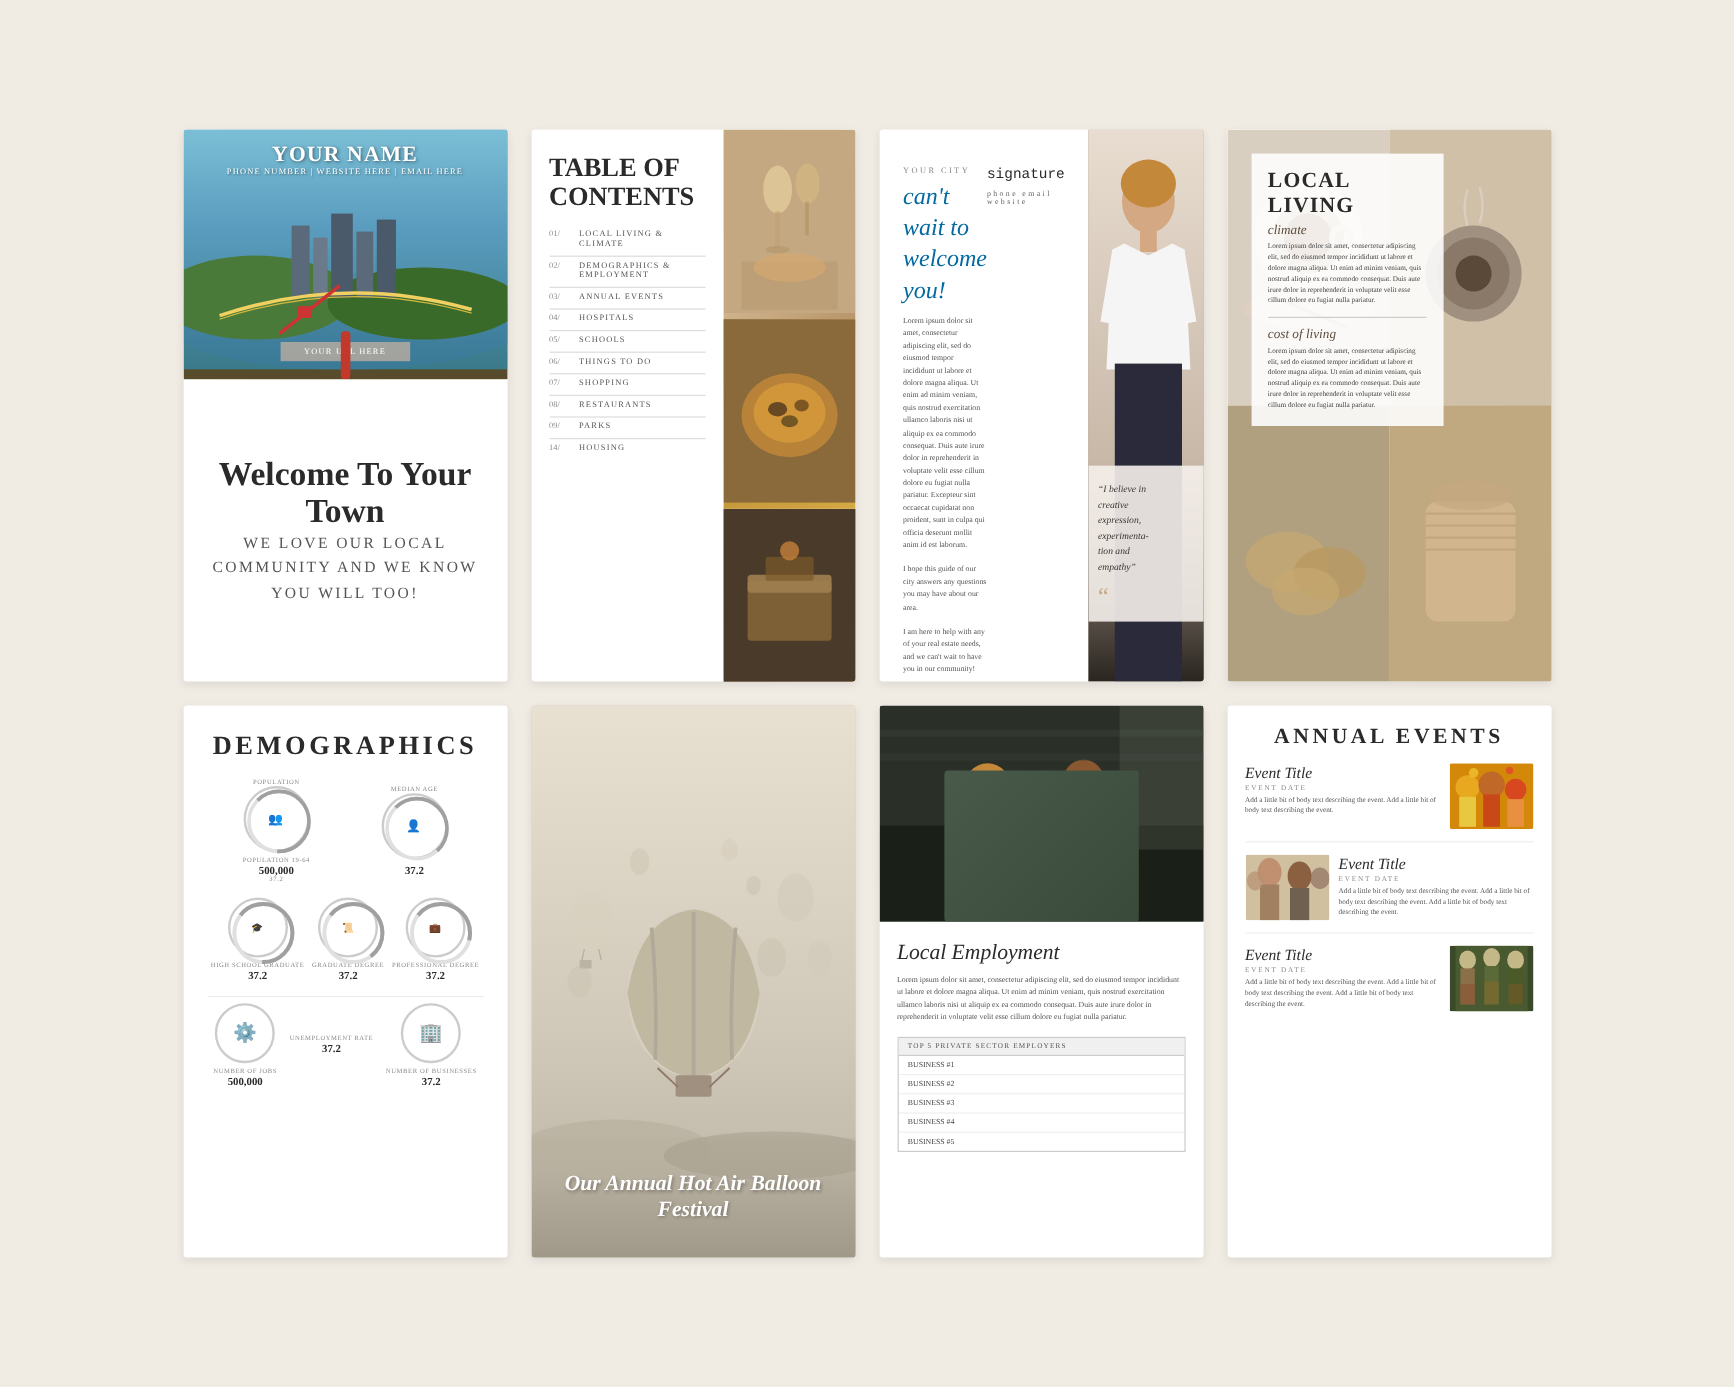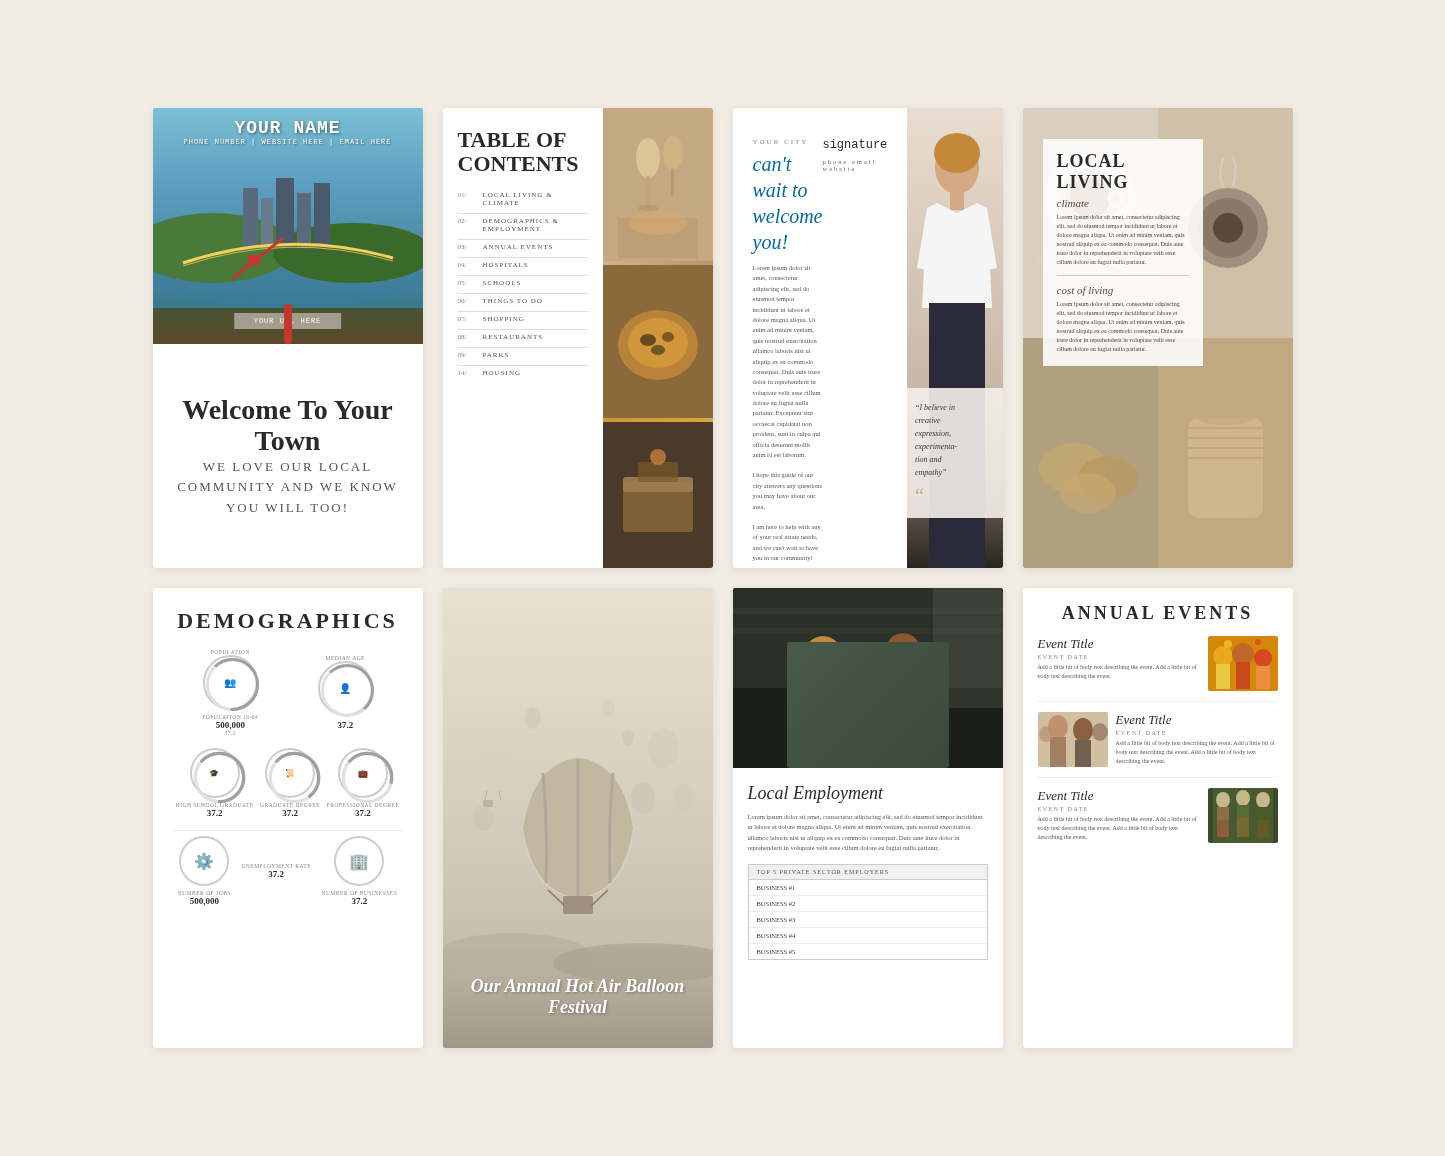--- a/index.html
+++ b/index.html
@@ -27,25 +27,24 @@
       box-shadow: 0 2px 8px rgba(0,0,0,0.08);
     }
 
     
     .card-welcome {
       display: flex;
       flex-direction: column;
     }
     .card-welcome .city-image {
       width: 100%;
-      height: 236px;
+      height: 208px;
       background: linear-gradient(160deg, #4a90b8 0%, #2d6a8a 30%, #5a8a3a 60%, #3a5a2a 80%, #8a7a3a 100%);
       position: relative;
       overflow: hidden;
-      font-family: Liberation Mono, monospace;
     }
     .card-welcome .city-image::before {
       content: '';
       position: absolute;
       bottom: 0; left: 0; right: 0; top: 0;
       background: linear-gradient(to bottom, #87CEEB 0%, #4a90b8 25%, #2d6a4a 50%, #3a5a3a 75%, #5a4a2a 100%);
     }
     .card-welcome .city-image::after {
       content: '';
       position: absolute;
@@ -220,21 +219,20 @@
       position: relative;
       overflow: hidden;
     }
     .card-local .local-content {
       position: absolute;
       top: 0; left: 0; right: 0; bottom: 0;
       padding: 20px;
       display: flex;
       flex-direction: column;
       justify-content: flex-start;
-      margin-top: 11px;
     }
     .local-white-box {
       background: rgba(255,255,255,0.88);
       padding: 12px 14px;
       width: 160px;
     }
     .local-title {
       font-size: 18px;
       font-weight: bold;
       color: #2a2a2a;

